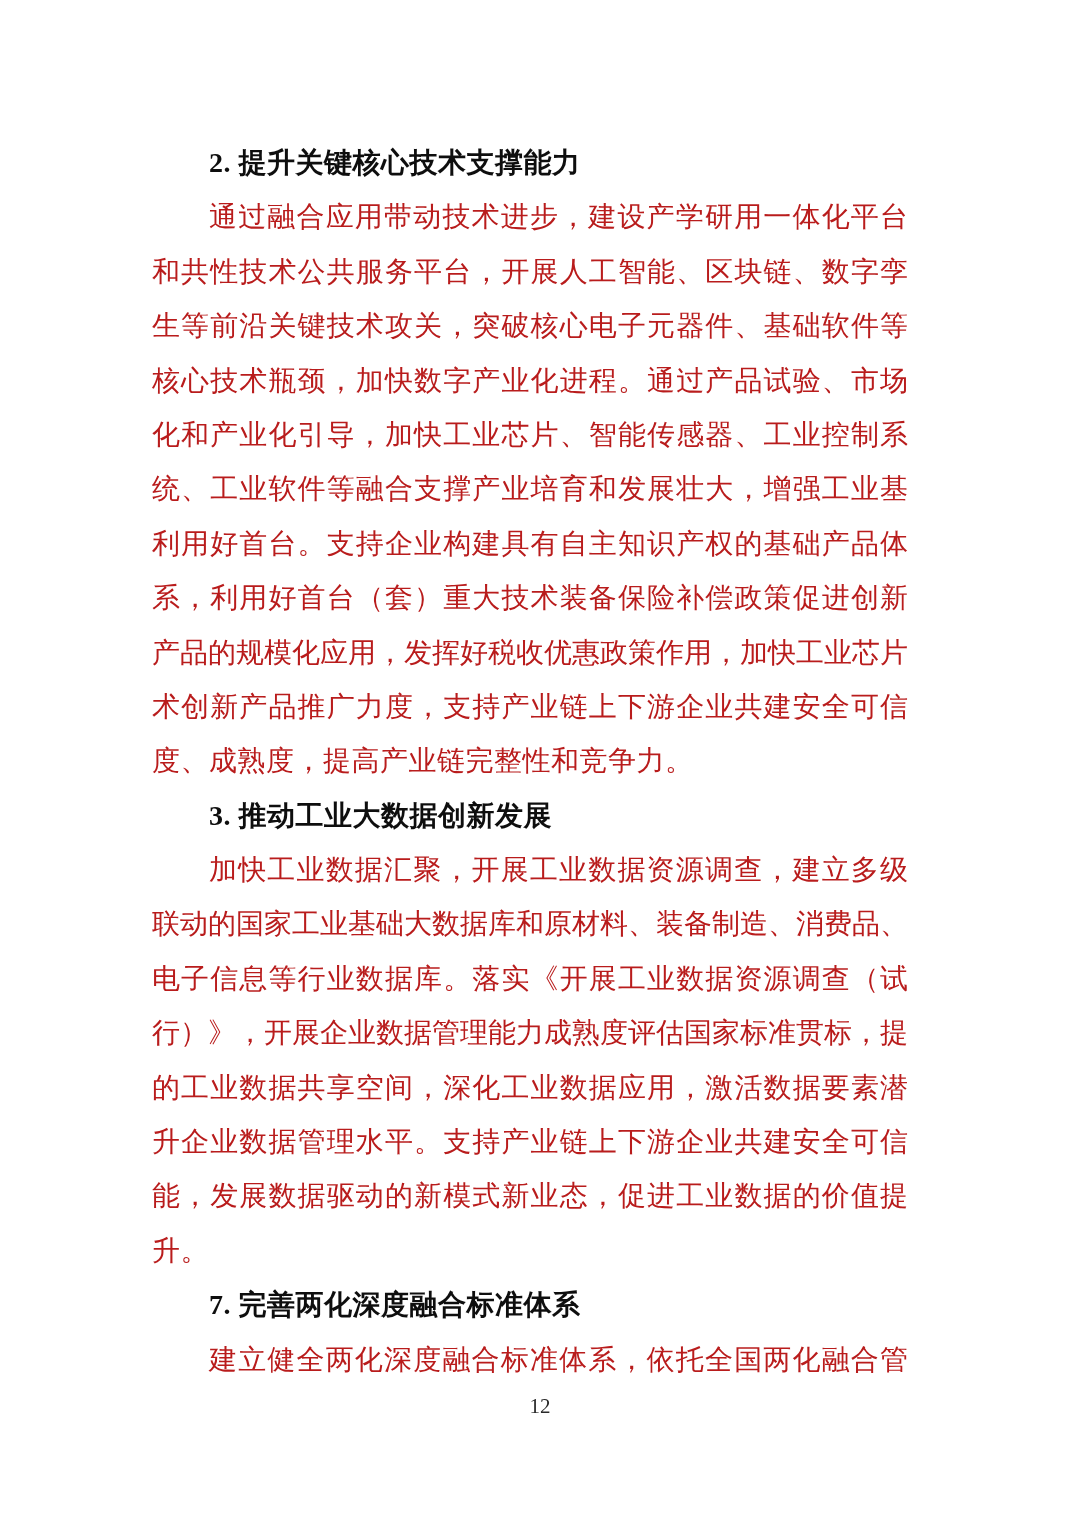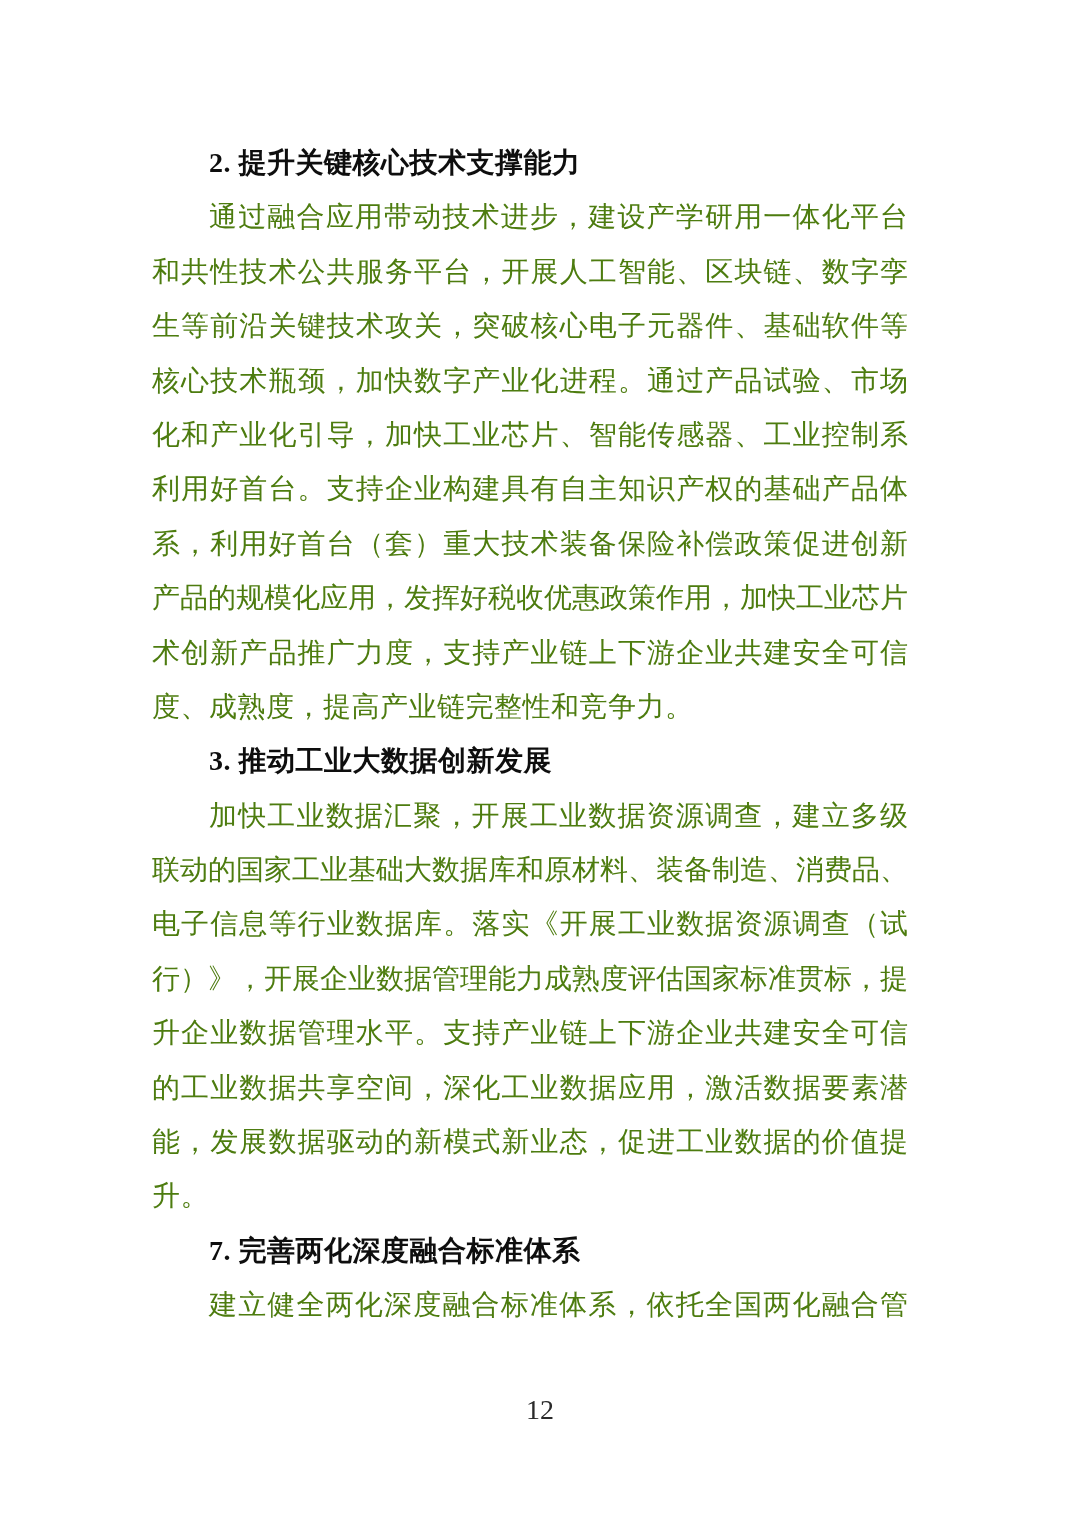--- a/index.html
+++ b/index.html
@@ -25,21 +25,21 @@
   .doc-body {
     position: absolute;
     left: 152px;
     top: 136px;
     width: 756px;
   }
   .line {
     height: 54.4px;
     line-height: 54.4px;
     font-size: 28px;
-    color: #4d7c0f;
+    color: #b91c1c;
     letter-spacing: 0.5px;
     white-space: nowrap;
     text-align: left;
   }
   .line.justify {
     white-space: normal;
     text-align: justify;
     text-align-last: justify;
     letter-spacing: 0;
   }
@@ -49,47 +49,48 @@
   .line.heading {
     font-weight: 700;
     color: #0e0e0e;
   }
   .page-footer {
     position: absolute;
     left: 0;
     top: 1394px;
     width: 1080px;
     text-align: center;
-    font-size: 28px;
+    font-size: 21px;
     color: #2a2a2a;
   }
 </style>
 </head>
 <body>
 
 <div class="doc-page">
   <div class="doc-body">
       <div class="line heading indent">2. 提升关键核心技术支撑能力</div>
       <div class="line indent justify">通过融合应用带动技术进步，建设产学研用一体化平台</div>
       <div class="line justify">和共性技术公共服务平台，开展人工智能、区块链、数字孪</div>
       <div class="line justify">生等前沿关键技术攻关，突破核心电子元器件、基础软件等</div>
       <div class="line justify">核心技术瓶颈，加快数字产业化进程。通过产品试验、市场</div>
       <div class="line justify">化和产业化引导，加快工业芯片、智能传感器、工业控制系</div>
+      <div class="line justify">统、工业软件等融合支撑产业培育和发展壮大，增强工业基</div>
       <div class="line justify">利用好首台。支持企业构建具有自主知识产权的基础产品体</div>
       <div class="line justify">系，利用好首台（套）重大技术装备保险补偿政策促进创新</div>
       <div class="line justify">产品的规模化应用，发挥好税收优惠政策作用，加快工业芯片</div>
       <div class="line justify">术创新产品推广力度，支持产业链上下游企业共建安全可信</div>
       <div class="line">度、成熟度，提高产业链完整性和竞争力。</div>
       <div class="line heading indent">3. 推动工业大数据创新发展</div>
       <div class="line indent justify">加快工业数据汇聚，开展工业数据资源调查，建立多级</div>
       <div class="line justify">联动的国家工业基础大数据库和原材料、装备制造、消费品、</div>
       <div class="line justify">电子信息等行业数据库。落实《开展工业数据资源调查（试</div>
       <div class="line justify">行）》，开展企业数据管理能力成熟度评估国家标准贯标，提</div>
+      <div class="line justify">的工业数据共享空间，深化工业数据应用，激活数据要素潜</div>
       <div class="line justify">升企业数据管理水平。支持产业链上下游企业共建安全可信</div>
-      <div class="line justify">的工业数据共享空间，深化工业数据应用，激活数据要素潜</div>
       <div class="line justify">能，发展数据驱动的新模式新业态，促进工业数据的价值提</div>
       <div class="line">升。</div>
       <div class="line heading indent">7. 完善两化深度融合标准体系</div>
       <div class="line indent justify">建立健全两化深度融合标准体系，依托全国两化融合管</div>
     </div>
   <div class="page-footer">
     <span>12</span>
   </div>
 </div>
 

